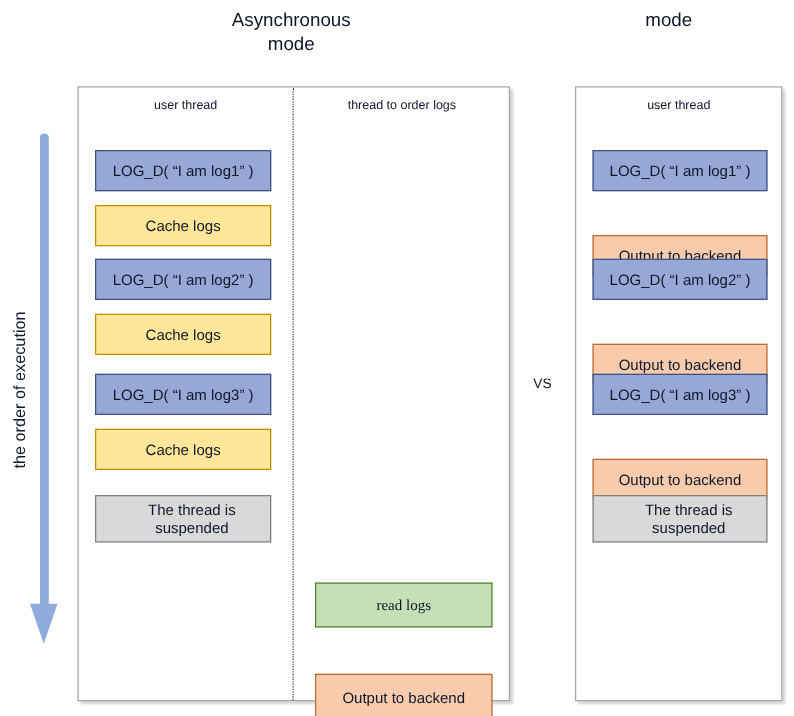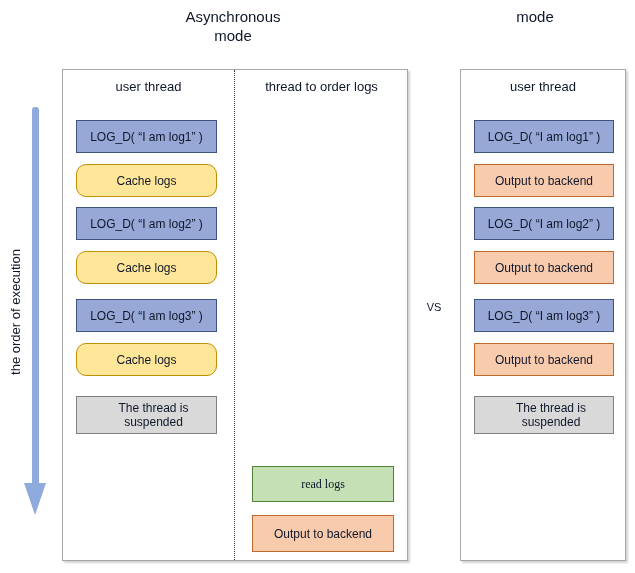--- a/index.html
+++ b/index.html
@@ -10,33 +10,33 @@
   .title{position:absolute;font-size:15px;line-height:19px;text-align:center;width:150px;}
   .title-async{left:158px;top:7px;}
   .title-sync{left:460px;top:7px;}
   .vs{position:absolute;left:418px;top:301px;width:32px;text-align:center;font-size:11px;}
   .panel{
     position:absolute;top:69px;background:#fff;border:1px solid var(--panel-border);
     box-shadow:2px 2px 2px rgba(0,0,0,0.18);box-sizing:border-box;
   }
   .panel-async{left:62px;width:346px;height:492px;}
   .panel-sync{left:460px;width:166px;height:492px;}
-  .col-header{position:absolute;top:9px;font-size:13px;text-align:center;}
+  .col-header{position:absolute;top:9px;font-size:10px;text-align:center;}
   .divider{
     position:absolute;left:171px;top:0;height:100%;width:0;
     border-left:1px dotted var(--divider);
   }
   .box{
     position:absolute;box-sizing:border-box;border:1px solid;
     display:flex;align-items:center;justify-content:center;text-align:center;
     font-size:12px;line-height:14px;padding:0 10px;
   }
   .box.log{background:var(--blue-fill);border-color:var(--blue-border);}
-  .box.cache{background:var(--yellow-fill);border-color:var(--yellow-border);border-radius:10px;}
-  .box.output{background:var(--orange-fill);border-color:var(--orange-border);}
+  .box.cache{background:var(--yellow-fill);border-color:var(--yellow-border);}
+  .box.output{background:var(--orange-fill);border-color:var(--orange-border);margin-top:24px;}
   .box.read{background:var(--green-fill);border-color:var(--green-border);font-family:Liberation Serif, serif;}
   .box.suspended{background:var(--gray-fill);border-color:var(--gray-border);padding-left:24px;}
   
   .panel-async .step{left:13px;width:141px;height:33px;}
   .panel-sync .step{left:13px;width:140px;height:33px;}
   .step.s0{top:50px;} .step.s1{top:94px;} .step.s2{top:137px;}
   .step.s3{top:181px;} .step.s4{top:229px;} .step.s5{top:273px;}
   .step.s6{top:326px;height:38px;}
   
   .ostep{left:189px;width:142px;}

